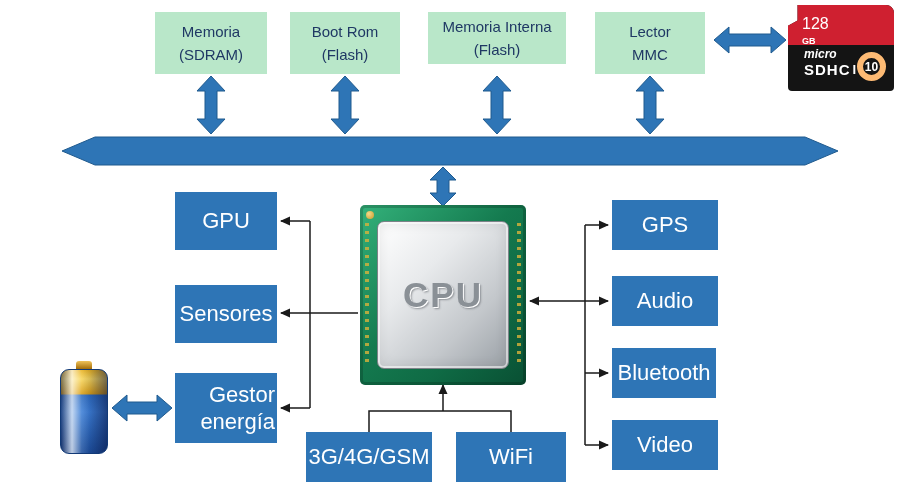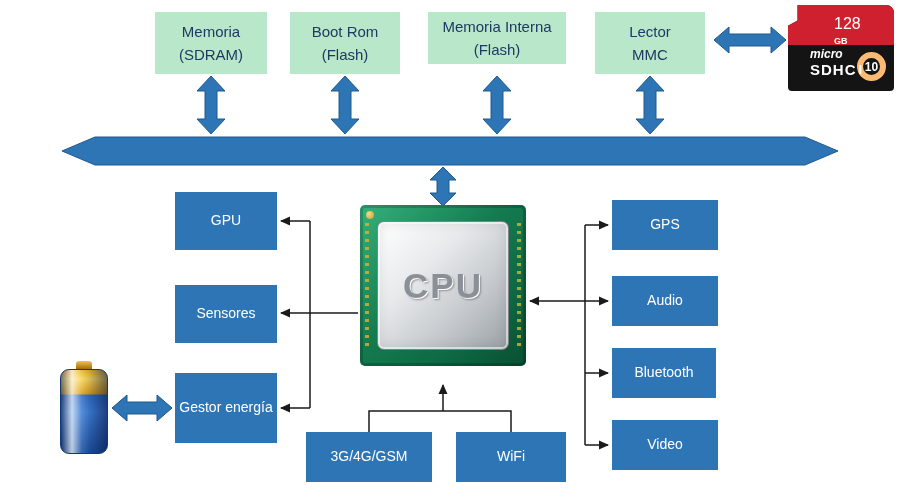--- a/index.html
+++ b/index.html
@@ -12,25 +12,25 @@
   .gbox{
     position:absolute;z-index:2;background:var(--module-green,#b9e7c9);
     display:flex;flex-direction:column;align-items:center;justify-content:center;
     color:var(--text-navy,#1f3864);font-size:15px;line-height:1.55;text-align:center;
   }
   .gbox span{display:block;}
   
   .bbox{
     position:absolute;z-index:2;background:var(--module-blue,#2e75b6);
     display:flex;align-items:center;justify-content:center;text-align:right;
-    color:#fff;font-size:14px;line-height:1.25;padding:2px;box-sizing:border-box;
+    color:#fff;font-size:22px;line-height:1.25;padding:2px;box-sizing:border-box;
   }
   
   .cpu{
-    position:absolute;left:360px;top:205px;width:166px;height:161px;z-index:2;
+    position:absolute;left:360px;top:205px;width:166px;height:180px;z-index:2;
     background:linear-gradient(135deg,#34b27b 0%,#147a4f 45%,#0f6b45 70%,#094f33 100%);
     border-radius:5px;box-shadow:inset 0 0 0 3px rgba(0,0,0,.18);
   }
   .cpu-pin-dot{position:absolute;left:6px;top:6px;width:8px;height:8px;border-radius:50%;
     background:radial-gradient(circle at 35% 35%,#f5d98a,#c89a28);}
   .cpu-pads-left,.cpu-pads-right{position:absolute;top:18px;bottom:18px;width:4px;
     background:repeating-linear-gradient(180deg,#d8b23a 0 3px,transparent 3px 8px);opacity:.8;}
   .cpu-pads-left{left:5px;}
   .cpu-pads-right{right:5px;}
   .cpu-die{
@@ -54,26 +54,26 @@
   }
   
   .sdcard{
     position:absolute;left:788px;top:5px;width:106px;height:86px;z-index:2;
     background:#141414;border-radius:4px 8px 4px 4px;
     clip-path:polygon(9% 0,100% 0,100% 100%,0 100%,0 24%,9% 18%);
     color:#fff;overflow:hidden;
   }
   .sd-top{position:relative;height:40px;background:var(--sd-red,#cf2030);}
   .sd-cap{position:absolute;left:14px;top:10px;display:flex;align-items:baseline;gap:3px;flex-direction:column;}
-  .sd-unit{font-size:9px;font-weight:bold;margin-left:32px;}
+  .sd-unit{font-size:9px;font-weight:bold;}
   .sd-class{
     position:absolute;right:8px;top:9px;width:17px;height:17px;border:6px solid #fdba74;border-radius:50%;
     display:flex;align-items:center;justify-content:center;font-size:12px;font-weight:bold;color:#fff;margin-top:38px;
   }
-  .sd-bottom{position:relative;height:46px;padding:3px 10px 0 22px;box-sizing:border-box;}
+  .sd-bottom{position:relative;height:46px;padding:3px 10px 0 16px;box-sizing:border-box;}
   .sd-brand{display:block;font-size:12px;font-style:italic;font-weight:bold;line-height:1;}
   .sd-type-row{display:flex;align-items:center;gap:2px;margin-top:1px;}
   .sd-type{font-size:15px;font-weight:bold;letter-spacing:1px;}
   .sd-uhs{font-size:13px;font-weight:bold;}
   
   .thin{stroke:var(--connector-black,#1a1a1a);stroke-width:1.5;fill:none;}
   .blue-shape{fill:var(--module-blue,#2e75b6);stroke:var(--module-blue-dark,#1f5a8e);stroke-width:1;}
 </style>
 </head>
 <body>

